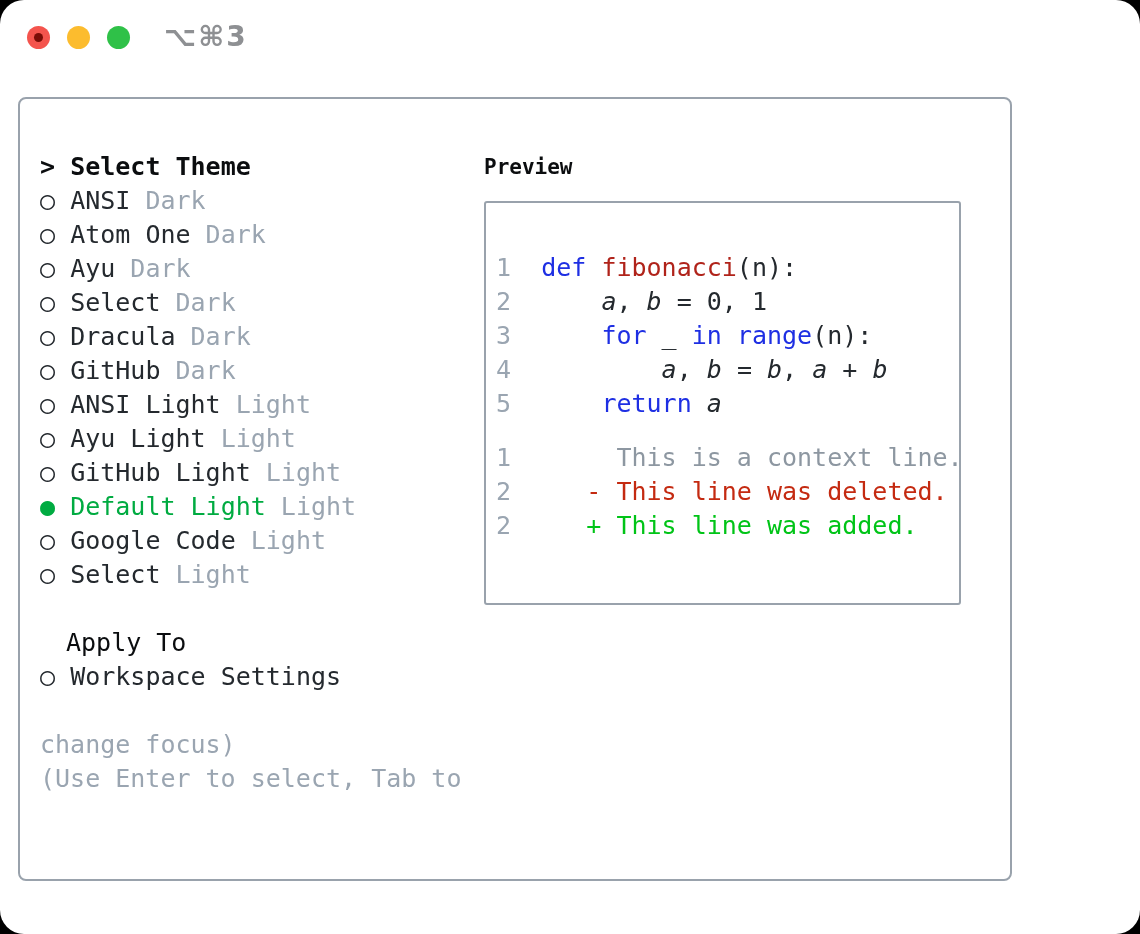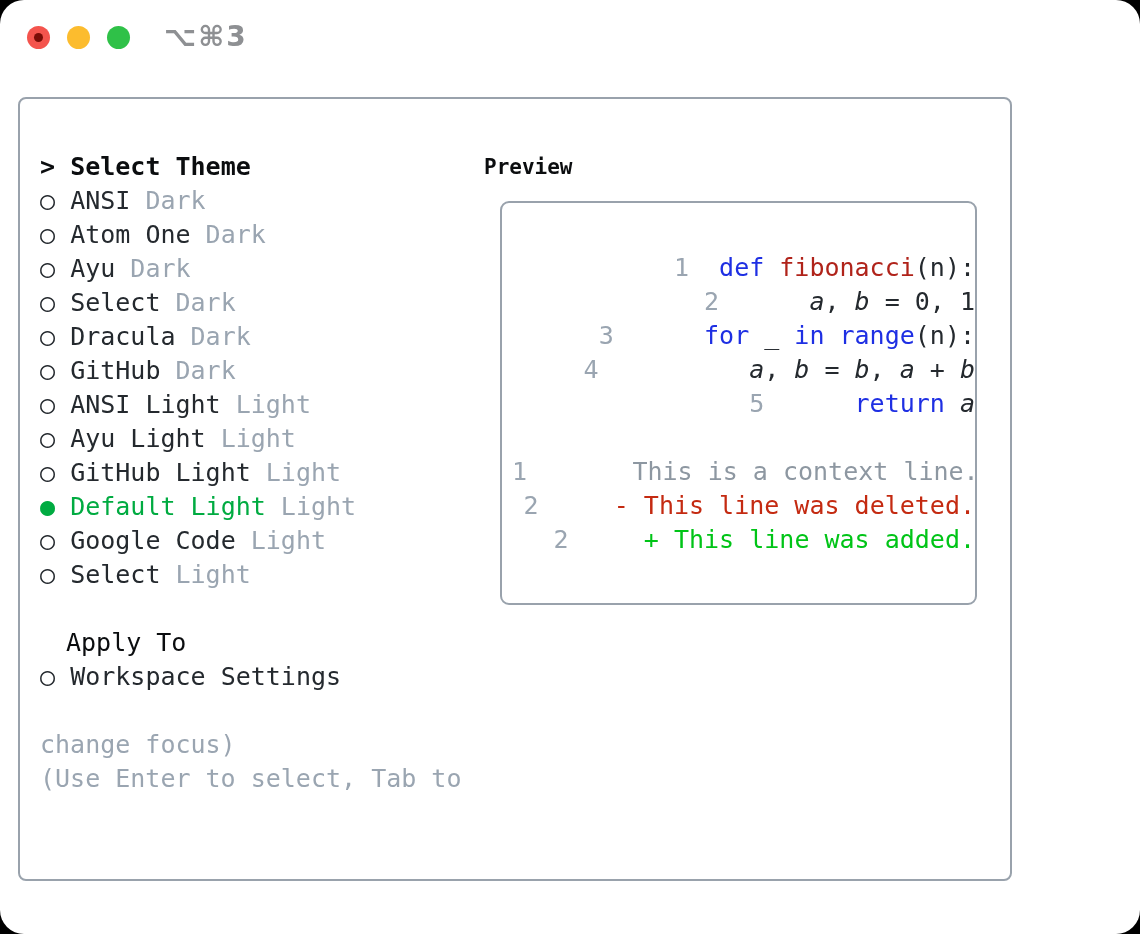--- a/index.html
+++ b/index.html
@@ -60,38 +60,37 @@
   .variant{color:var(--muted-gray);}
   .spacer{height:34px;}
   .help-line{color:var(--muted-gray);}
   
   .preview-title{
     position:absolute;left:464px;top:51px;
     height:34px;line-height:34px;font-size:21px;font-weight:bold;
     color:var(--heading-black);
   }
   .preview-box{
-    position:absolute;left:480px;top:102px;
+    position:absolute;left:464px;top:102px;
     width:473px;height:400px;
     border:2px solid var(--border-gray);
-    border-radius:9px;
+    border-radius:3px;
     overflow:hidden;
-    text-align:right;
   }
   .preview-code{
     padding:48px 0 0 10px;
     font-size:21px;line-height:34px;white-space:pre;
     color:var(--text-dark);
   }
   .lineno{color:var(--muted-gray);}
   .t-plain{color:var(--text-dark);}
   .t-keyword{color:var(--syntax-keyword-blue);}
   .t-function{color:var(--syntax-function-red);}
   .t-variable{color:var(--text-dark);font-style:italic;}
-  .diff-block{margin-top:34px;}
+  .diff-block{margin-top:20px;}
   .d-context{color:var(--context-gray);}
   .d-deleted{color:var(--diff-deleted-red);}
   .d-added{color:var(--diff-added-green);}
 </style>
 </head>
 <body>
 
 <div class="window">
   <div class="titlebar">
     <span class="light red"></span>

